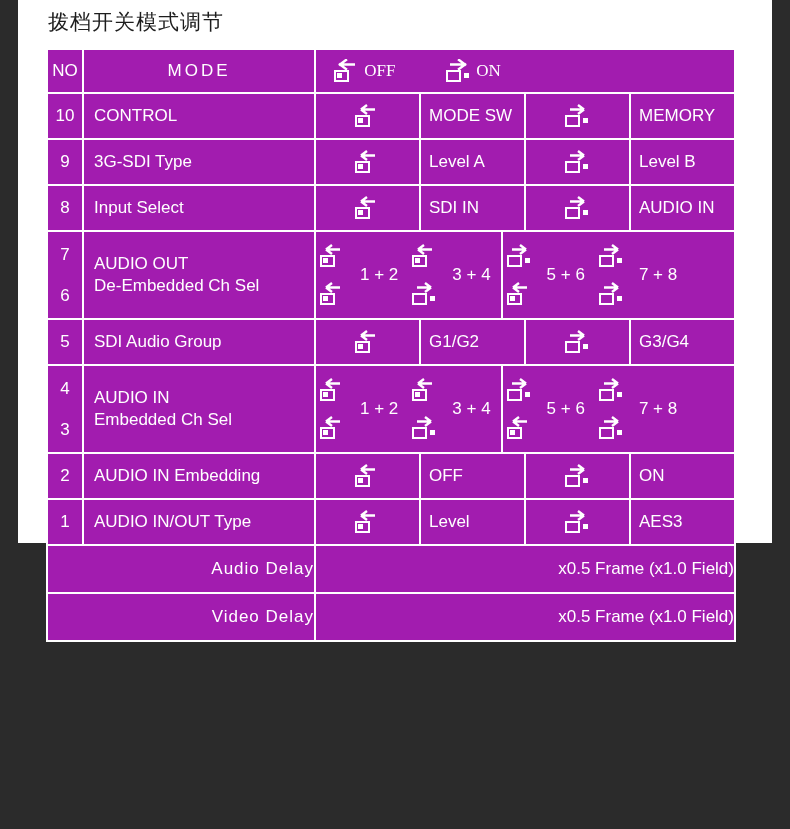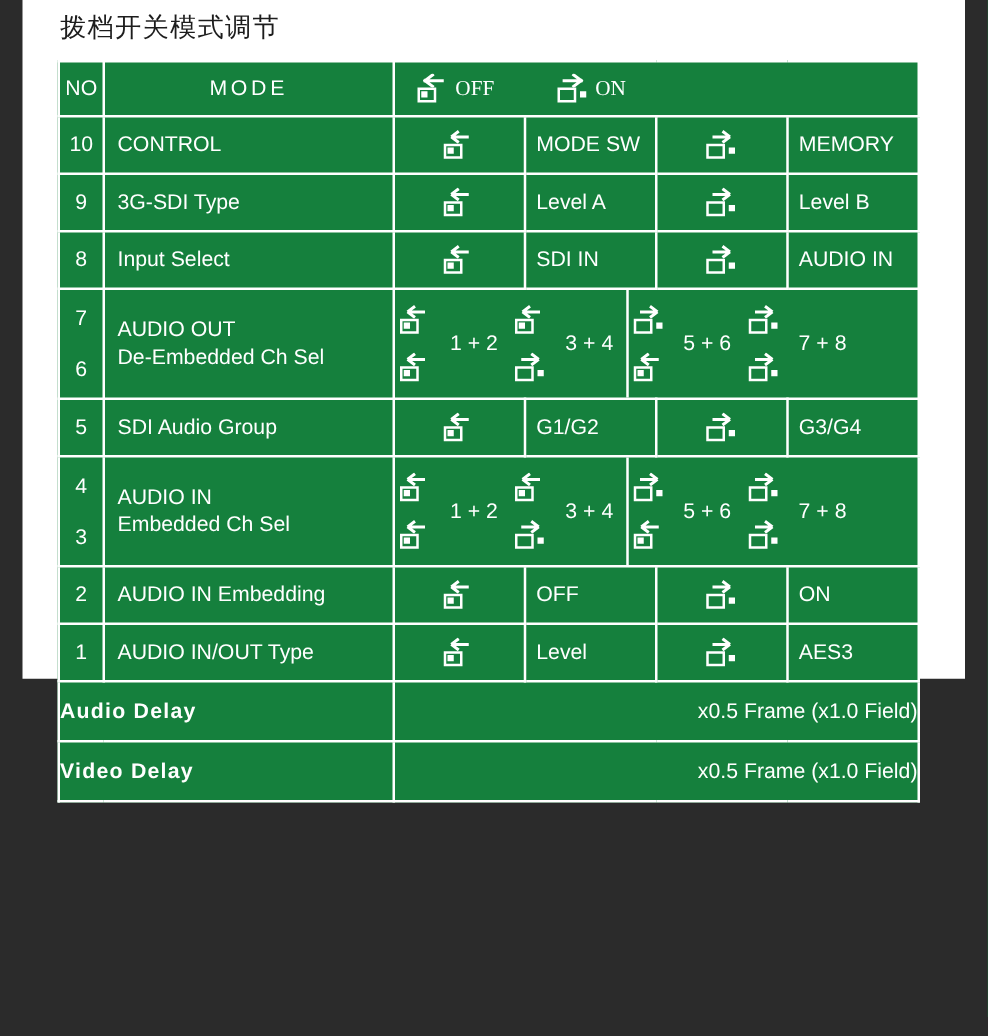--- a/index.html
+++ b/index.html
@@ -32,21 +32,21 @@
   .table-wrap {
     position: absolute;
     left: 28px;
     top: 48px;
     width: 690px;
   }
   table.dip {
     border-collapse: collapse;
     width: 690px;
     table-layout: fixed;
-    background: #15803d;
+    background: #a21caf;
   }
   table.dip td {
     border: 2px solid #ffffff;
     color: #ffffff;
     font-size: 17px;
     padding: 0;
     vertical-align: middle;
   }
   .c-no {
     width: 34px;
@@ -130,24 +130,23 @@
     font-size: 17px;
     padding: 0 10px;
     white-space: nowrap;
   }
   .sep {
     width: 2px;
     background: #ffffff;
     height: 100%;
   }
   .delay-label {
-    text-align: left;
+    text-align: right;
     font-size: 20px;
     letter-spacing: 1px;
-    font-weight: bold;
   }
   .delay-val {
     padding-left: 8px !important;
     font-size: 18px;
     text-align: right;
   }
 </style>
 </head>
 <body>
 

